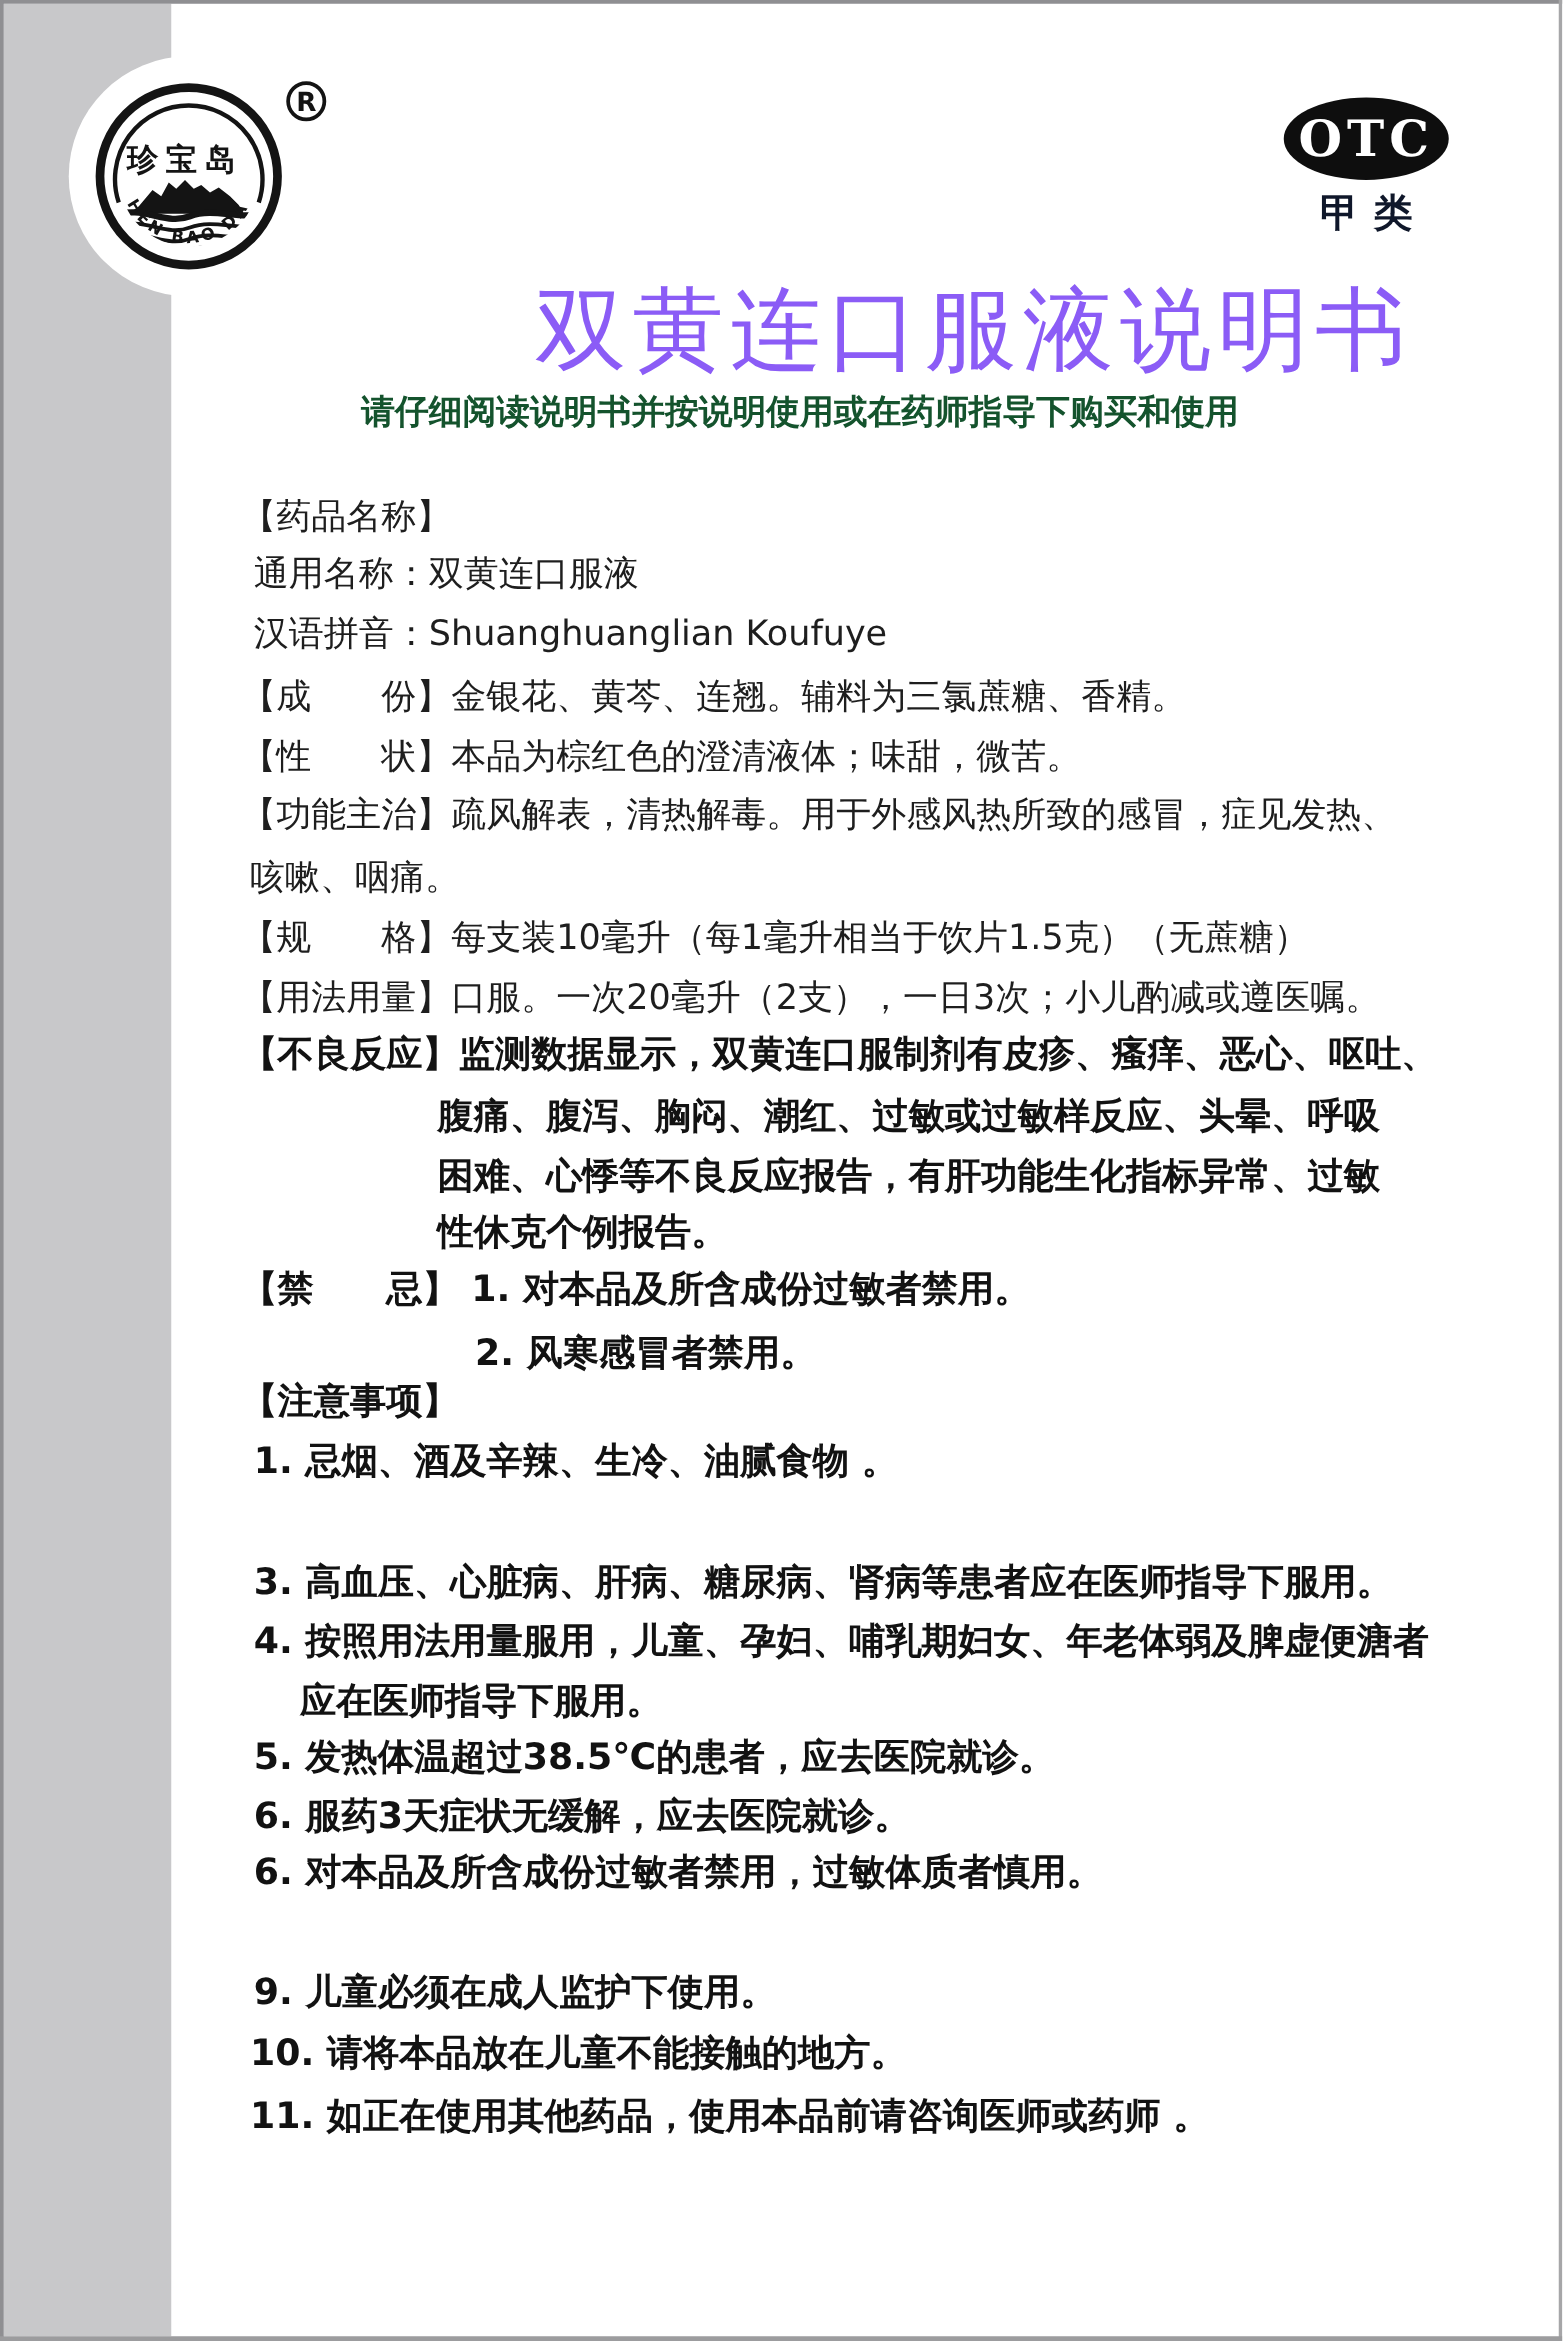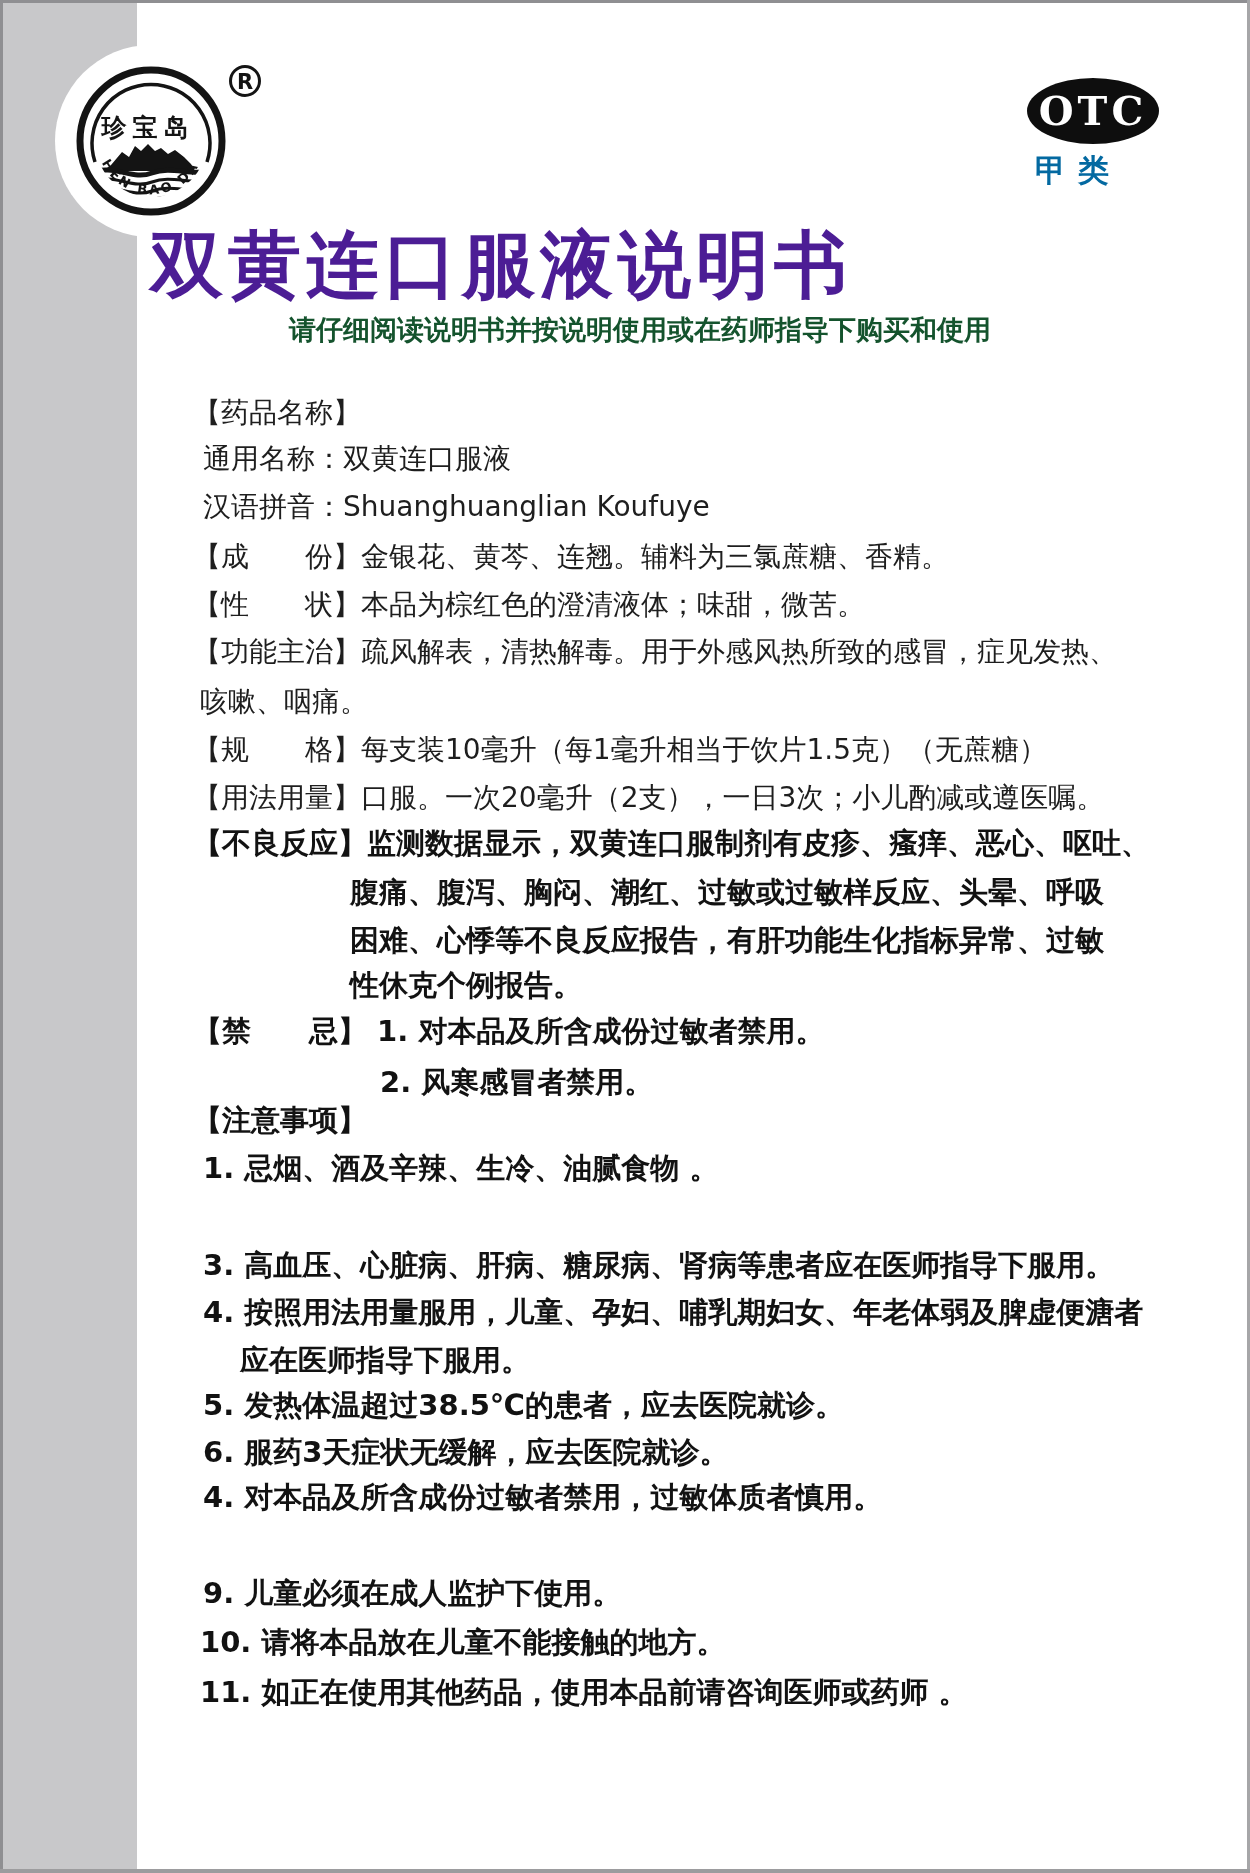--- a/index.html
+++ b/index.html
@@ -11,28 +11,28 @@
   .border-top{position:absolute;left:0;top:0;width:1250px;height:3px;background:#8f8f92;}
   .border-left{position:absolute;left:0;top:0;width:3px;height:1873px;background:#8f8f92;}
   .border-right{position:absolute;right:0;top:0;width:3px;height:1873px;background:#a6a6a8;}
   .border-bottom{position:absolute;left:0;bottom:0;width:1250px;height:4px;background:#9c9c9e;}
   .gray-bar{position:absolute;left:3px;top:3px;width:134px;height:1866px;background:#c8c8ca;}
 
   .logo-svg{position:absolute;left:28px;top:40px;width:280px;height:220px;}
 
   .otc-svg{position:absolute;left:1023px;top:76px;width:140px;height:72px;}
   .otc-class{
-    position:absolute;left:1023px;top:150px;width:140px;text-align:left;
-    font-size:31px;font-weight:bold;letter-spacing:12px;text-indent:12px;color:#0369a1;
+    position:absolute;left:1023px;top:150px;width:140px;text-align:center;
+    font-size:31px;font-weight:bold;letter-spacing:12px;text-indent:12px;color:#0f172a;
   }
 
   .doc-title{
-    position:absolute;left:150px;top:228px;width:980px;text-align:left;
-    font-family:"DejaVu Serif","Liberation Serif",serif;font-weight:bold;
-    font-size:73px;letter-spacing:5px;color:#4c1d95;white-space:nowrap;line-height:1;margin:0;
+    position:absolute;left:150px;top:228px;width:980px;text-align:right;
+    font-family:"DejaVu Serif","Liberation Serif",serif;font-weight:normal;
+    font-size:73px;letter-spacing:5px;color:#8b5cf6;white-space:nowrap;line-height:1;margin:0;
   }
   .doc-subtitle{
     position:absolute;left:150px;top:315px;width:980px;text-align:center;
     font-size:27px;font-weight:bold;color:#14532d;white-space:nowrap;line-height:1.1;
   }
 
   .bl{position:absolute;white-space:nowrap;line-height:1.15;}
   .r{font-size:28px;font-weight:normal;color:#1e1e1e;}
   .b{font-size:29px;font-weight:bold;color:#121212;}
 </style>
@@ -96,18 +96,18 @@
   <div class="bl b" style="left:350px;top:969px">性休克个例报告。</div>
   <div class="bl b" style="left:193px;top:1015px">【禁　　忌】 1. 对本品及所含成份过敏者禁用。</div>
   <div class="bl b" style="left:380px;top:1066px">2. 风寒感冒者禁用。</div>
   <div class="bl b" style="left:193px;top:1104px">【注意事项】</div>
   <div class="bl b" style="left:203px;top:1152px">1. 忌烟、酒及辛辣、生冷、油腻食物 。</div>
   <div class="bl b" style="left:203px;top:1249px">3. 高血压、心脏病、肝病、糖尿病、肾病等患者应在医师指导下服用。</div>
   <div class="bl b" style="left:203px;top:1296px">4. 按照用法用量服用，儿童、孕妇、哺乳期妇女、年老体弱及脾虚便溏者</div>
   <div class="bl b" style="left:240px;top:1344px">应在医师指导下服用。</div>
   <div class="bl b" style="left:203px;top:1389px">5. 发热体温超过38.5℃的患者，应去医院就诊。</div>
   <div class="bl b" style="left:203px;top:1436px">6. 服药3天症状无缓解，应去医院就诊。</div>
-  <div class="bl b" style="left:203px;top:1481px">4. 对本品及所含成份过敏者禁用，过敏体质者慎用。</div>
+  <div class="bl b" style="left:203px;top:1481px">6. 对本品及所含成份过敏者禁用，过敏体质者慎用。</div>
   <div class="bl b" style="left:203px;top:1577px">9. 儿童必须在成人监护下使用。</div>
   <div class="bl b" style="left:200px;top:1626px">10. 请将本品放在儿童不能接触的地方。</div>
   <div class="bl b" style="left:200px;top:1676px">11. 如正在使用其他药品，使用本品前请咨询医师或药师 。</div>
 
 </div>
 
 </body></html>

